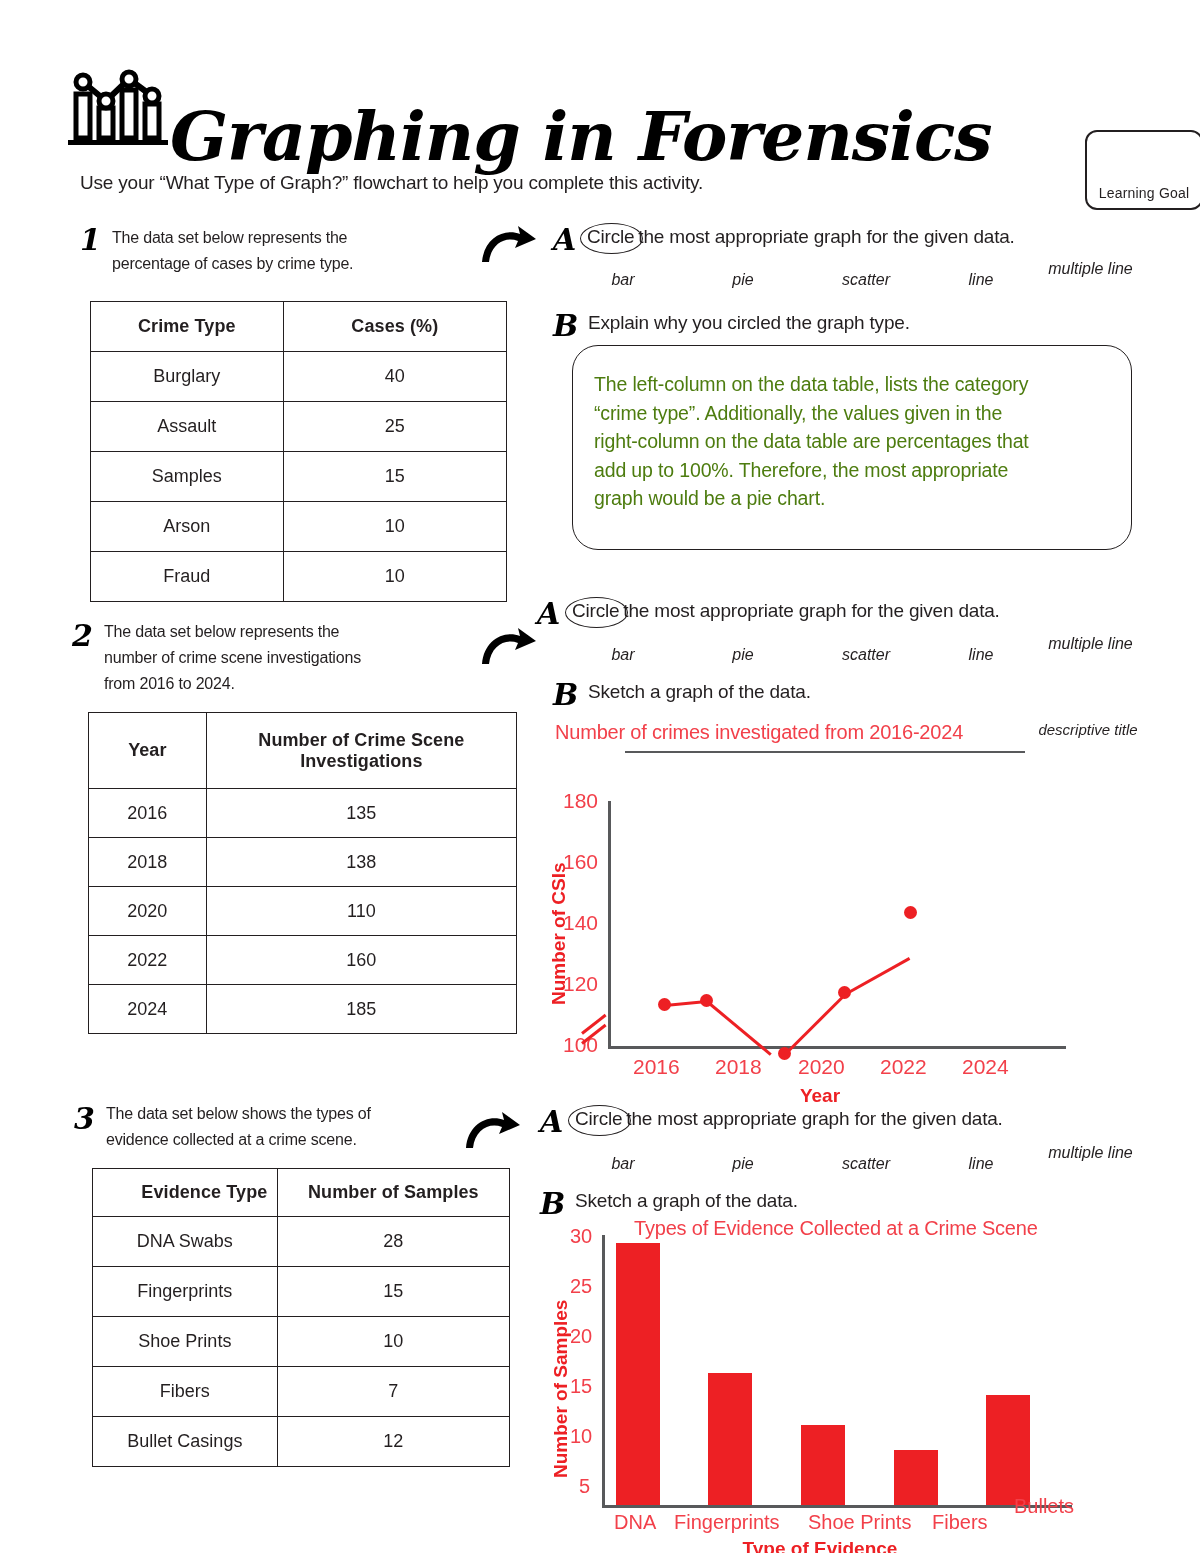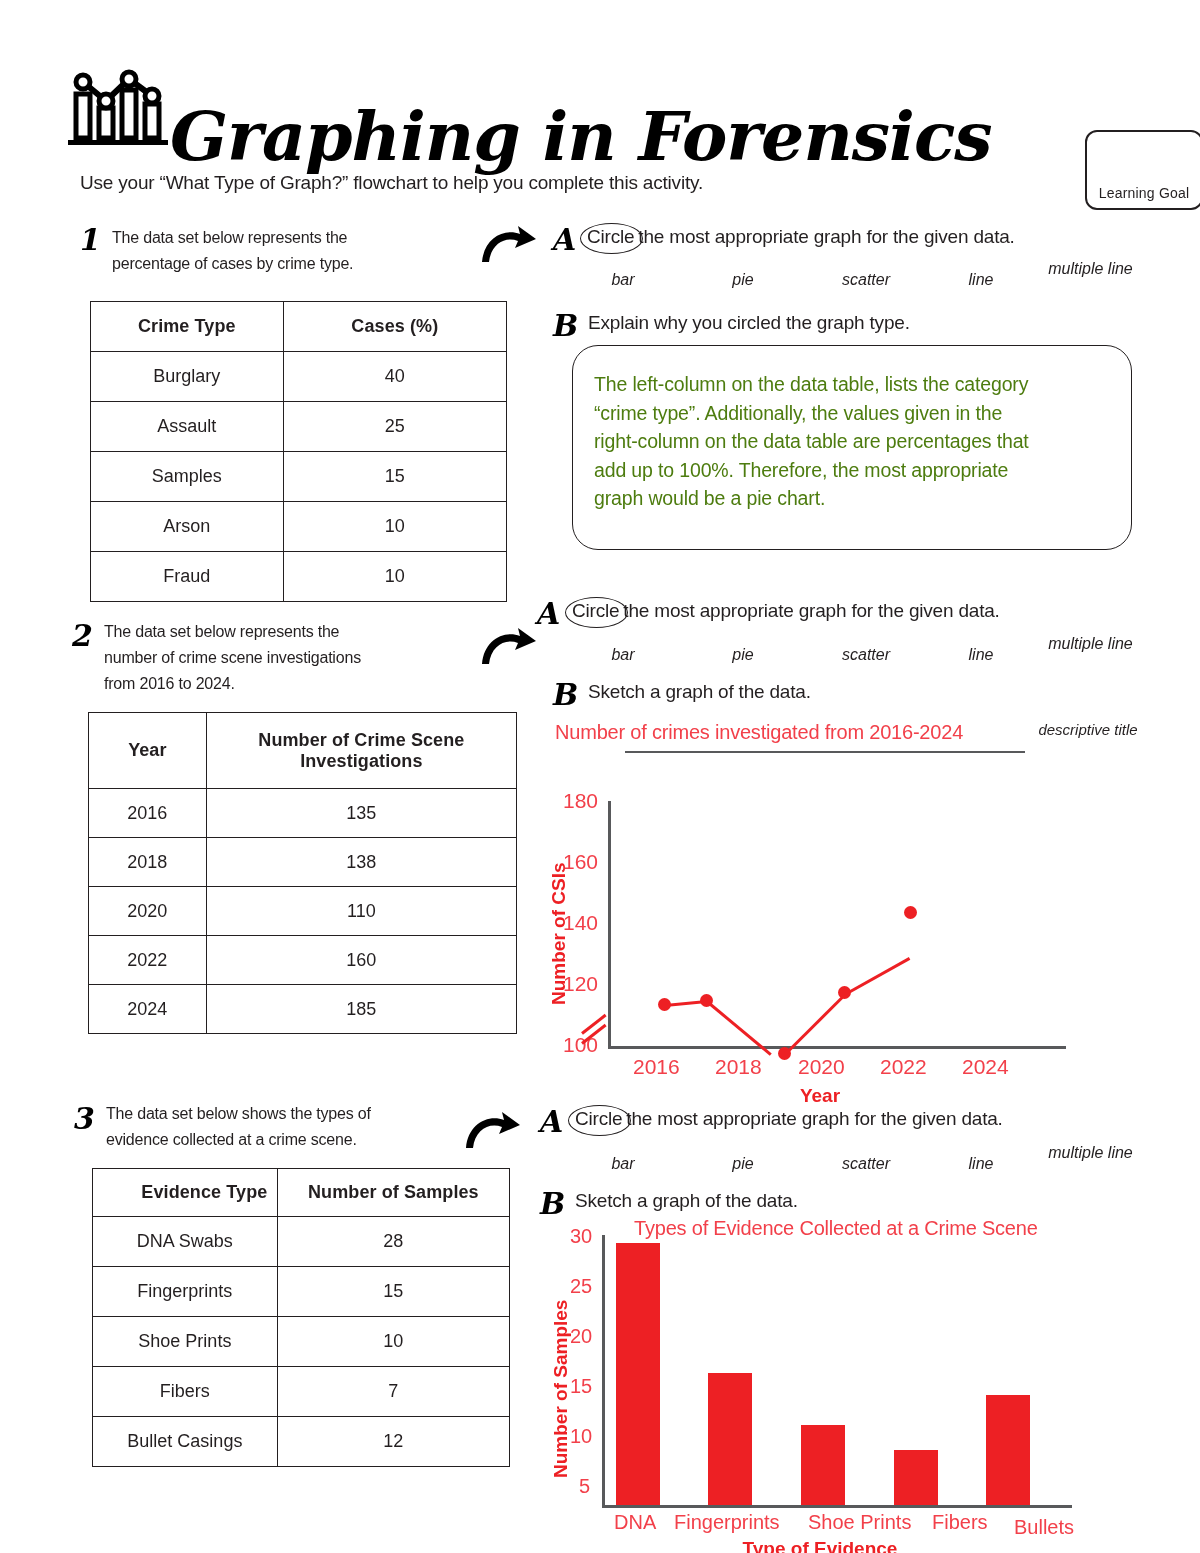--- a/index.html
+++ b/index.html
@@ -416,18 +416,18 @@
     <div class="bar" style="left:86px;  top:30px;  width:44px; height:262px;"></div>
     <div class="bar" style="left:178px; top:160px; width:44px; height:132px;"></div>
     <div class="bar" style="left:271px; top:212px; width:44px; height:80px;"></div>
     <div class="bar" style="left:364px; top:237px; width:44px; height:55px;"></div>
     <div class="bar" style="left:456px; top:182px; width:44px; height:110px;"></div>
 
     <div class="tick-b" style="left:84px;  top:298px;">DNA</div>
     <div class="tick-b" style="left:144px; top:298px;">Fingerprints</div>
     <div class="tick-b" style="left:278px; top:298px;">Shoe Prints</div>
     <div class="tick-b" style="left:402px; top:298px;">Fibers</div>
-    <div class="tick-b" style="left:484px; top:303px;">Bullets</div>
+    <div class="tick-b" style="left:484px; top:282px;">Bullets</div>
 
     <div class="axis-label-x" style="left:180px; top:325px; width:220px;">Type of Evidence</div>
   </div>
 
 </div>
 
 </body></html>

